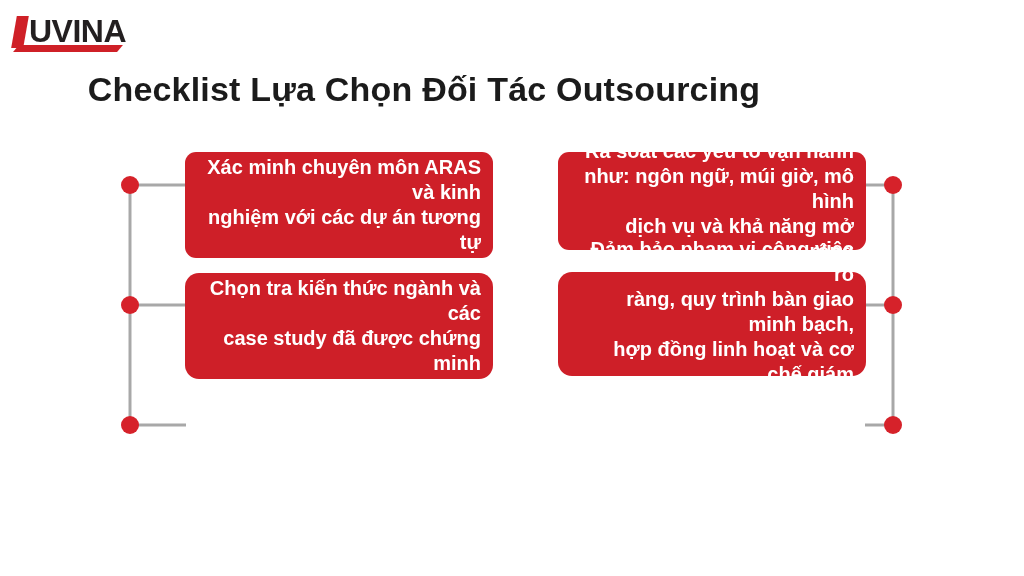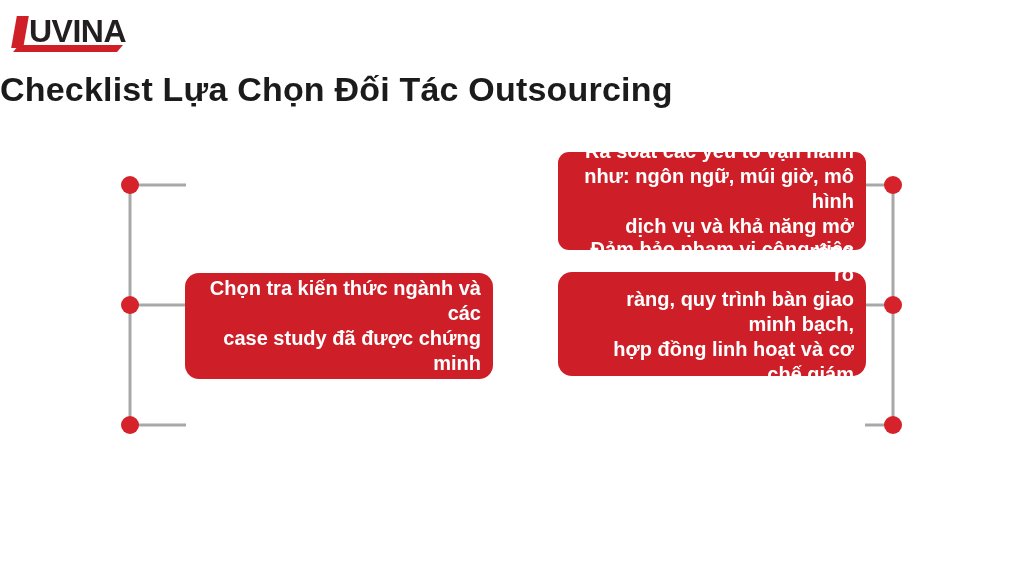--- a/index.html
+++ b/index.html
@@ -53,20 +53,21 @@
     line-height: 30px;
     font-family: "Liberation Sans", sans-serif;
   }
 
   
   #page-title {
     position: absolute;
     left: 0;
     top: 70px;
     width: 848px;
+    text-align: center;
     font-size: 34px;
     font-weight: bold;
     color: #1b1b1b;
     letter-spacing: 0.2px;
     font-family: "Liberation Sans", sans-serif;
   }
 
   
   #diagram {
     position: absolute;
@@ -145,20 +146,24 @@
 
     <line x1="893" y1="185" x2="893" y2="425" stroke="#a8a8a8" stroke-width="3"></line>
     <line x1="865" y1="185" x2="893" y2="185" stroke="#a8a8a8" stroke-width="3"></line>
     <line x1="865" y1="305" x2="893" y2="305" stroke="#a8a8a8" stroke-width="3"></line>
     <line x1="865" y1="425" x2="893" y2="425" stroke="#a8a8a8" stroke-width="3"></line>
     <circle cx="893" cy="185" r="9" fill="#d6222a"></circle>
     <circle cx="893" cy="305" r="9" fill="#d6222a"></circle>
     <circle cx="893" cy="425" r="9" fill="#d6222a"></circle>
   </svg>
 
+  <div class="card col-left row1">
+    <div class="card-text">Xác minh chuyên môn ARAS và kinh
+nghiệm với các dự án tương tự</div>
+  </div>
   <div class="card col-left row2">
     <div class="card-text">Chọn tra kiến thức ngành và các
 case study đã được chứng minh</div>
   </div>
 
   <div class="card col-right row1">
     <div class="card-text">Rà soát các yếu tố vận hành
 như: ngôn ngữ, múi giờ, mô hình
 dịch vụ và khả năng mở rộng</div>
   </div>

